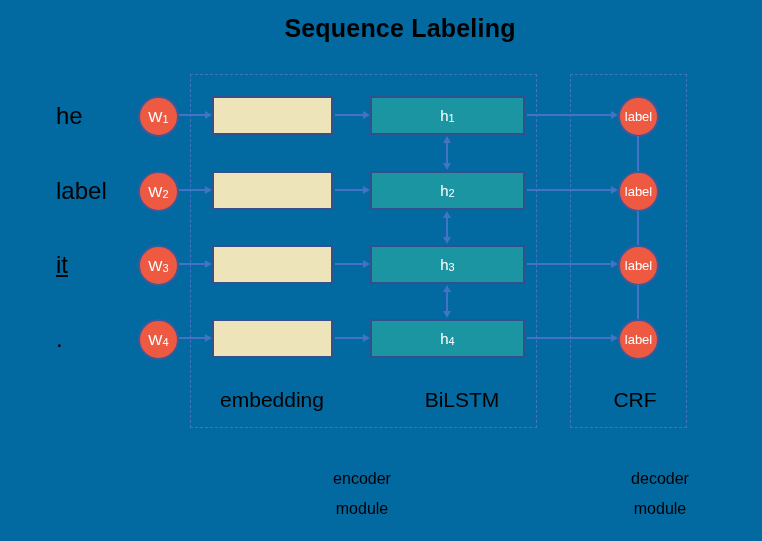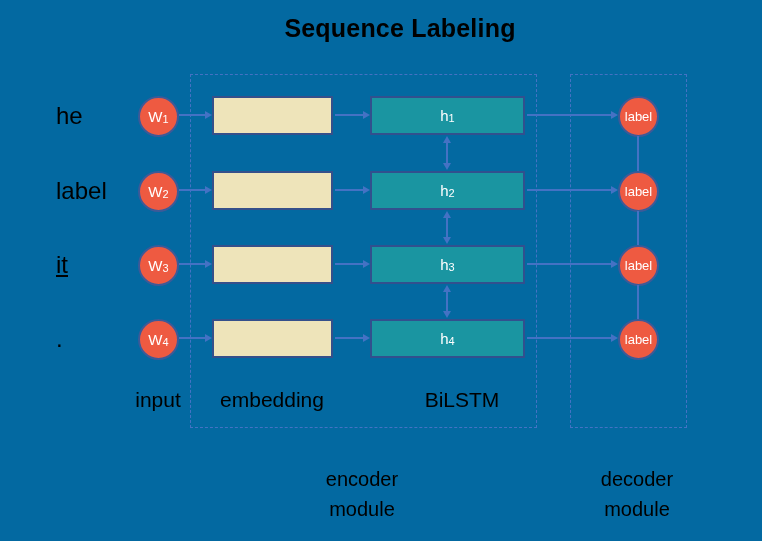--- a/index.html
+++ b/index.html
@@ -57,21 +57,21 @@
     border-left:4px solid transparent; border-right:4px solid transparent;
     border-top:7px solid #4472C4;
   }
   .vline { position:absolute; width:2px; background:#4472C4; }
   .col-label {
     position:absolute; width:160px; top:388px; height:24px; line-height:24px;
     text-align:center; font-size:21px;
   }
   .module-label {
     position:absolute; width:160px; top:464px; text-align:center;
-    font-size:20px; line-height:30px;
+    font-size:16px; line-height:30px;
   }
 </style>
 </head>
 <body>
 
 <div class="canvas">
 
   <div class="abs title">Sequence Labeling</div>
 
   <div class="dashed-box" style="left:190px; top:74px; width:347px; height:354px;"></div>
@@ -146,26 +146,26 @@
     </div>
 
   <div class="varrow" style="left:446px; top:142px; height:22px;"></div>
   <div class="varrow" style="left:446px; top:217px; height:21px;"></div>
   <div class="varrow" style="left:446px; top:291px; height:21px;"></div>
 
   <div class="vline" style="left:637px; top:136px; height:35px;"></div>
   <div class="vline" style="left:637px; top:211px; height:34px;"></div>
   <div class="vline" style="left:637px; top:285px; height:34px;"></div>
 
-  <div class="col-label" style="left:78px;">input</div>
   <div class="col-label" style="left:192px;">embedding</div>
   <div class="col-label" style="left:382px;">BiLSTM</div>
+  <div class="col-label" style="left:555px;">CRF</div>
 
   <div class="module-label" style="left:282px;">
     <div>encoder</div>
     <div>module</div>
   </div>
-  <div class="module-label" style="left:557px;">
+  <div class="module-label" style="left:580px;">
     <div>decoder</div>
     <div>module</div>
   </div>
 
 </div>
 
 </body></html>

